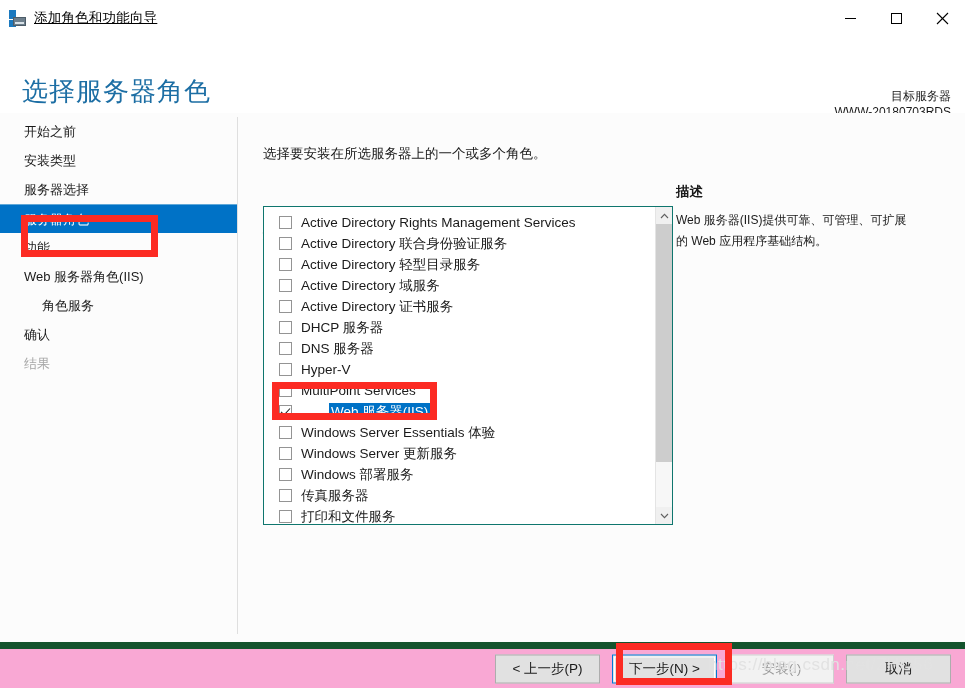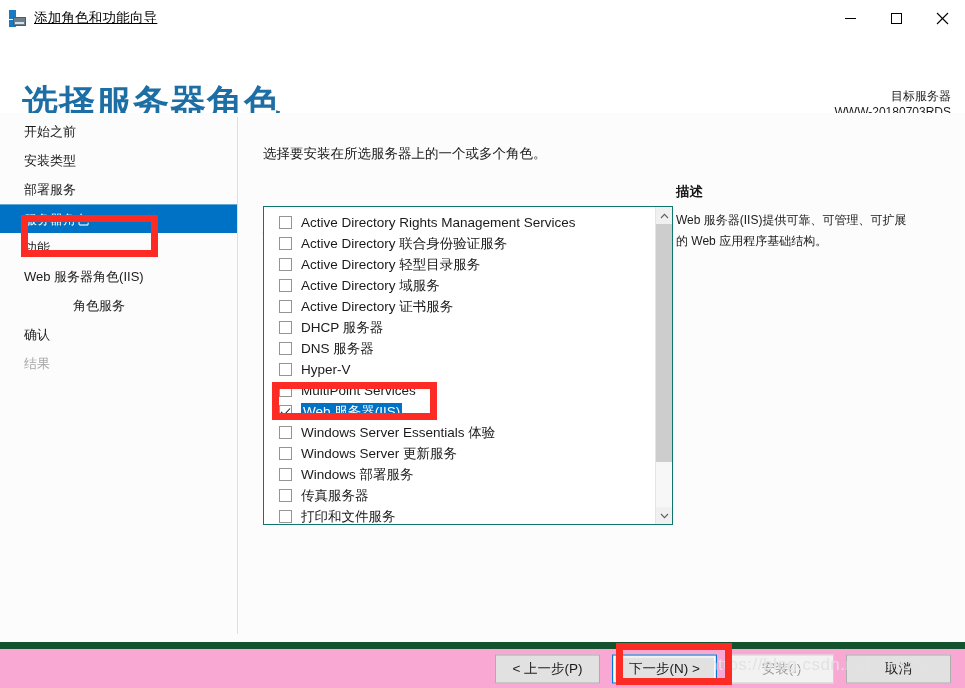--- a/index.html
+++ b/index.html
@@ -74,25 +74,25 @@
   .win-btn svg { display: block; }
 
   
   .header {
     flex: 0 0 77px;
     position: relative;
     background: #ffffff;
   }
   .page-title {
     position: absolute;
-    left: 22px; top: 67px;
+    left: 22px; top: 55px;
     transform: translateY(-50%);
-    font-size: 36px;
+    font-size: 26px;
     color: #1c6ea4;
-    font-weight: bold;
+    font-weight: normal;
     letter-spacing: 1px;
     white-space: nowrap;
   }
   .target-server {
     position: absolute;
     right: 14px; top: 52px;
     text-align: right;
     font-size: 12px;
     color: #1a1a1a;
     line-height: 16px;
@@ -123,21 +123,21 @@
   }
   .nav-item {
     height: 29px;
     line-height: 29px;
     padding-left: 24px;
     font-size: 13px;
     color: #1a1a1a;
     white-space: nowrap;
     cursor: default;
   }
-  .nav-item.indent { padding-left: 42px; margin-left: 31px; }
+  .nav-item.indent { padding-left: 42px; }
   .nav-item.selected {
     background: #0072c6;
     color: #ffffff;
     border-top: 1px solid #60a8d8;
   }
   .nav-item.disabled { color: #a6a6a6; }
 
   
   .content {
     flex: 1 1 auto;
@@ -215,20 +215,21 @@
   .role-label {
     font-size: 13.5px;
     color: #1a1a1a;
     white-space: nowrap;
     line-height: 17px;
   }
   .role-row.selected .role-label {
     background: #0072c6;
     color: #ffffff;
     padding: 0 2px;
+    margin-left: 28px;
   }
 
   
   .vscroll {
     width: 17px;
     flex: 0 0 17px;
     background: #f0f0f0;
     border-left: 1px solid #e4e4e4;
     display: flex;
     flex-direction: column;
@@ -357,21 +358,21 @@
       <span class="ts-label">目标服务器</span>
       <span class="ts-name">WWW-20180703RDS</span>
     </div>
   </div>
 
   <div class="body-area">
 
     <div class="sidebar" id="sidebar">
         <div class="nav-item">开始之前</div>
         <div class="nav-item">安装类型</div>
-        <div class="nav-item">部署服务</div>
+        <div class="nav-item">服务器选择</div>
         <div class="nav-item selected">服务器角色</div>
         <div class="nav-item">功能</div>
         <div class="nav-item">Web 服务器角色(IIS)</div>
         <div class="nav-item indent">角色服务</div>
         <div class="nav-item">确认</div>
         <div class="nav-item disabled">结果</div>
       </div>
 
     <div class="content">
 

